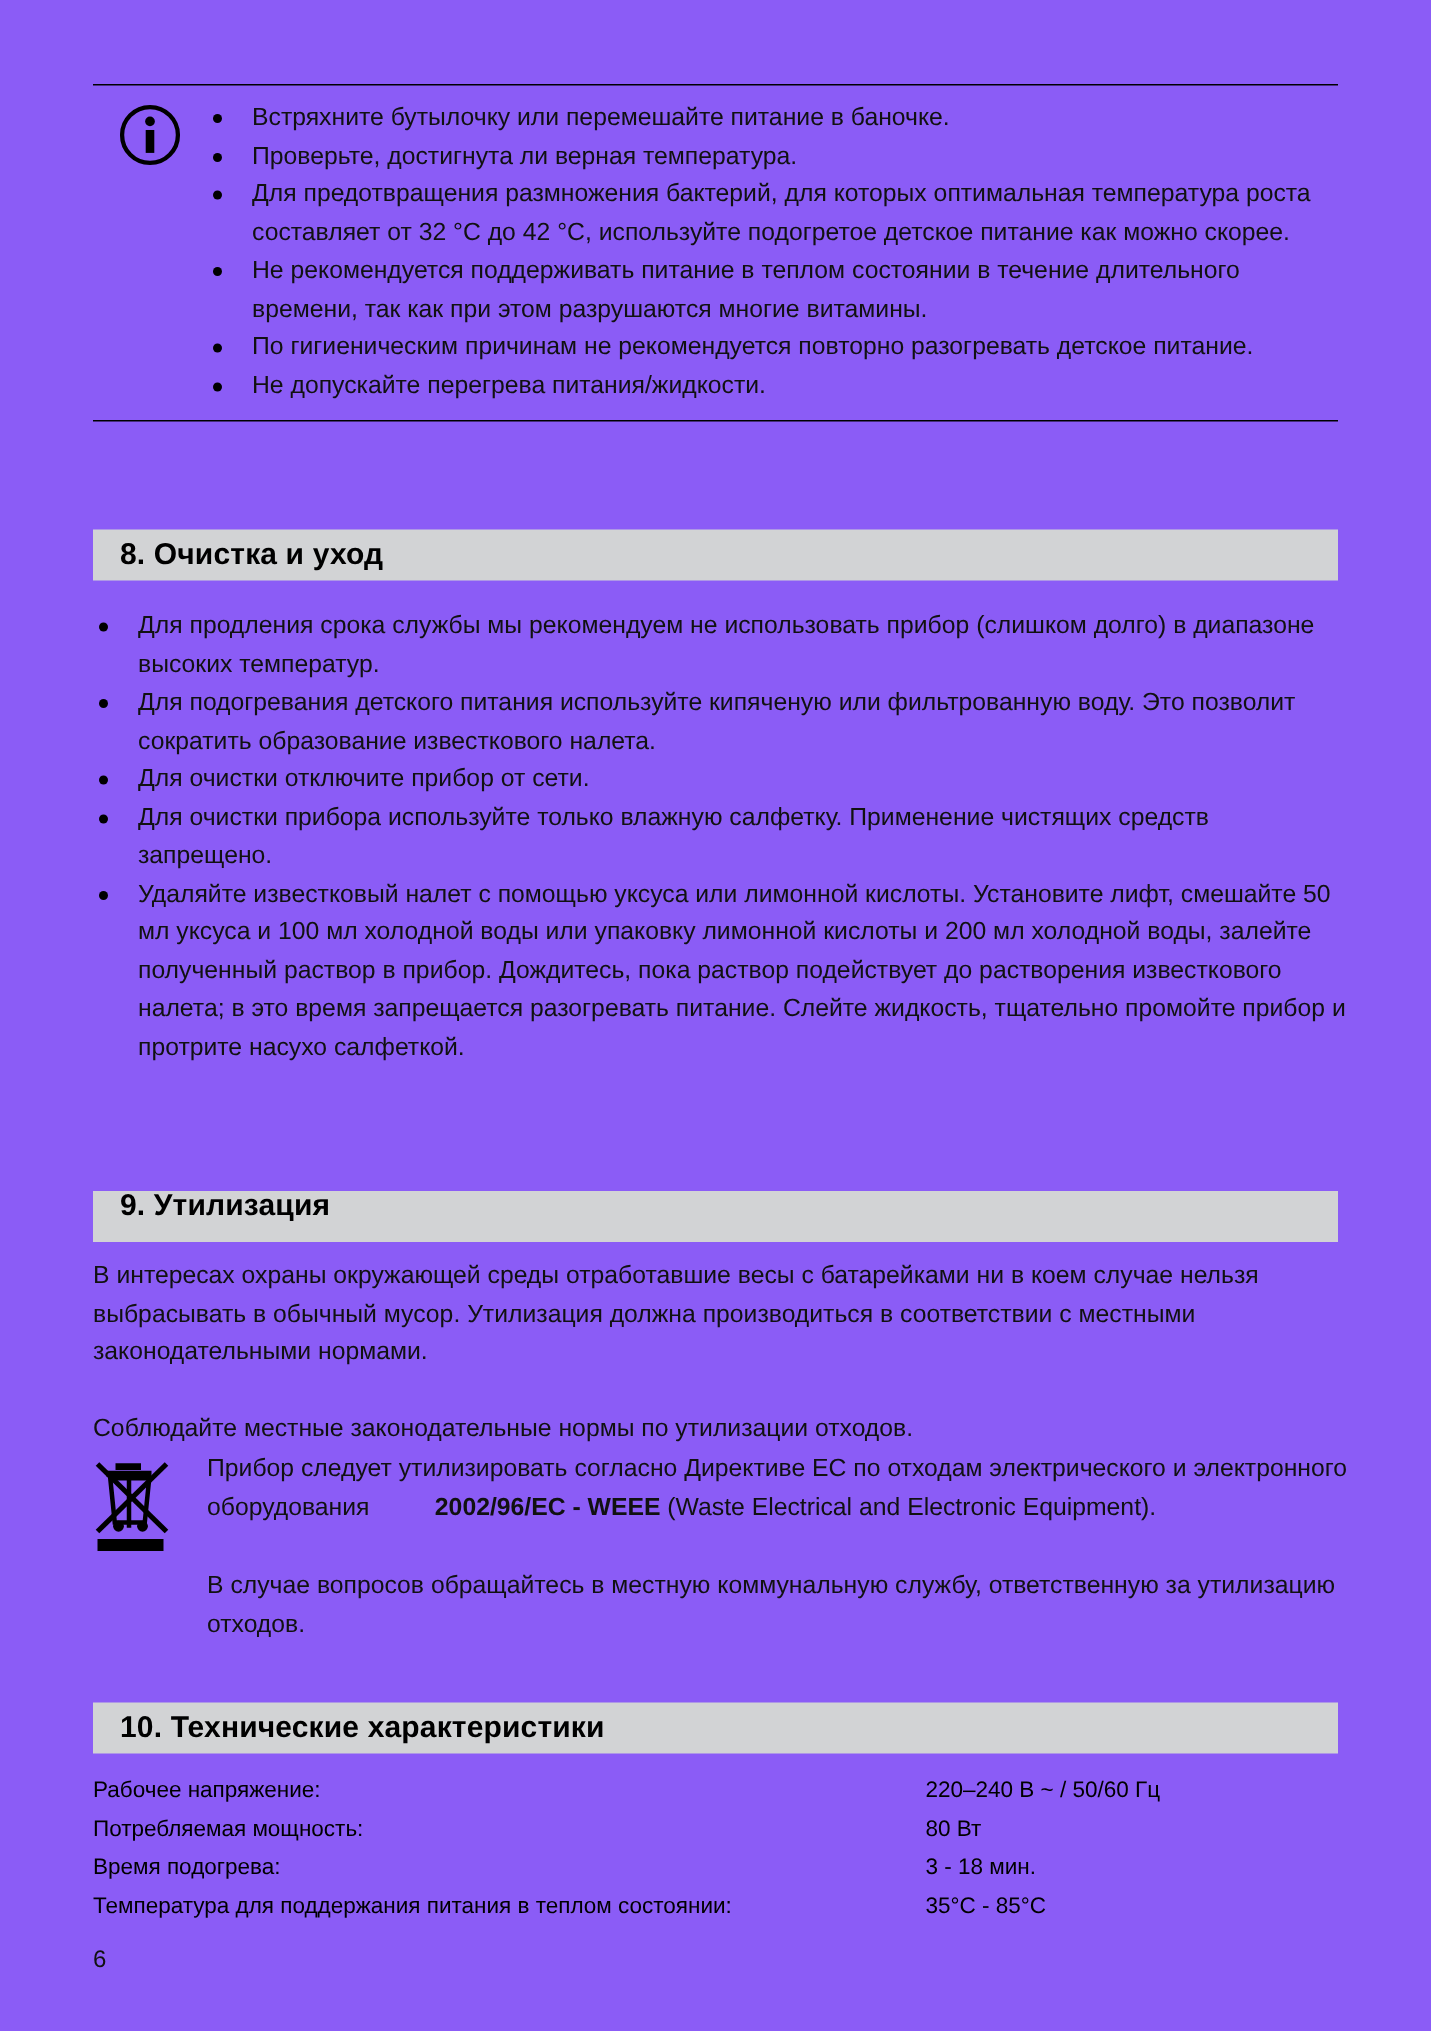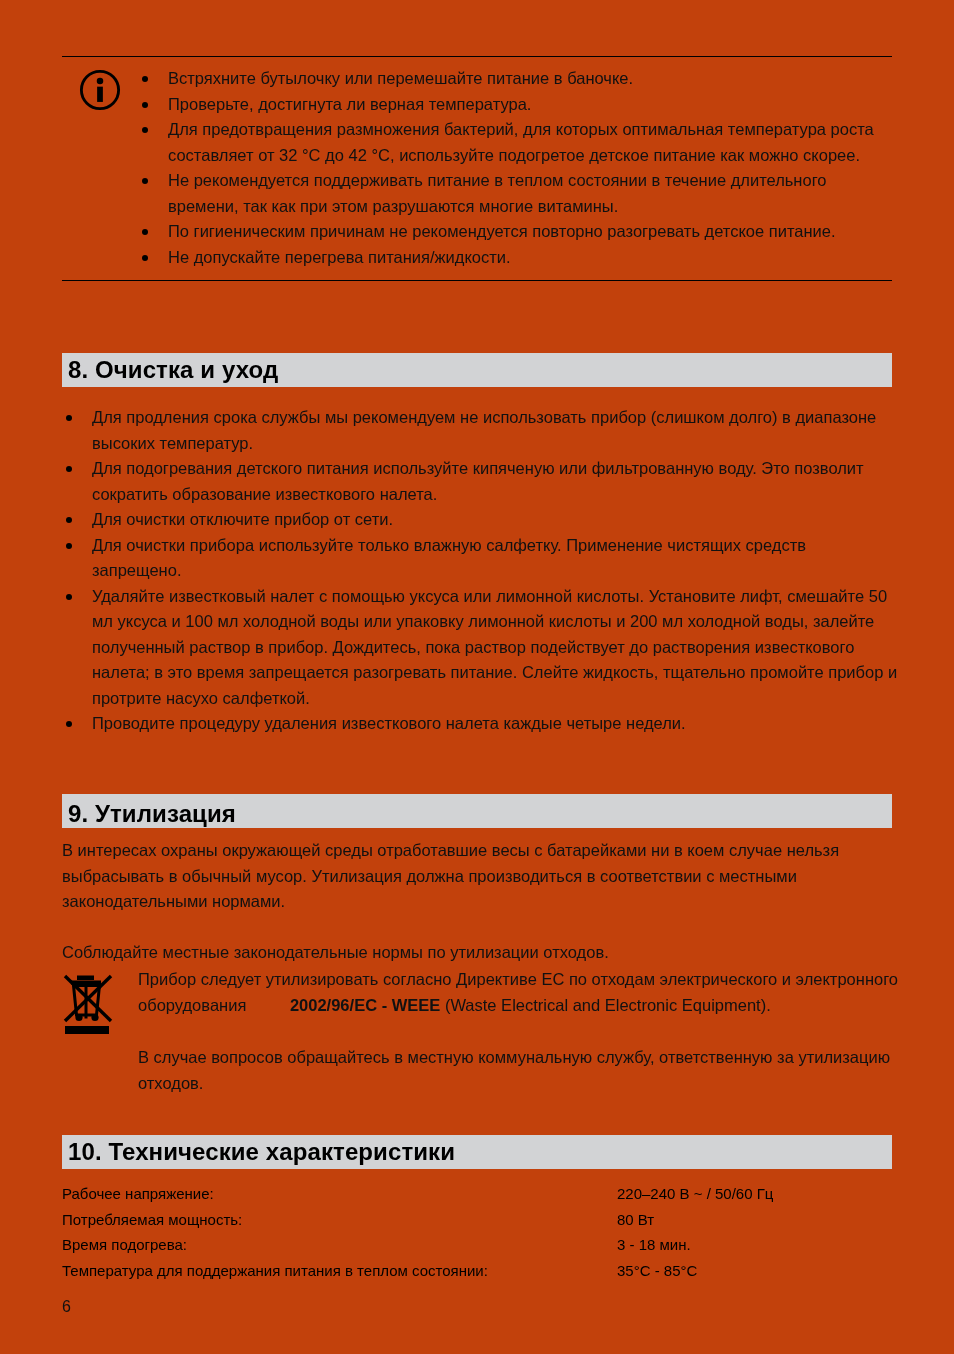--- a/index.html
+++ b/index.html
@@ -9,21 +9,21 @@
     background: #ffffff;
   }
   body {
     font-family: "Liberation Sans", sans-serif;
     color: #000000;
   }
   .page {
     position: relative;
     width: 954px;
     height: 1354px;
-    background: #c2410c;
+    background: #8b5cf6;
     box-sizing: border-box;
     overflow: hidden;
   }
 
   
   .txt {
     font-size: 16.5px;
     line-height: 25.5px;
     color: #111;
   }
@@ -86,23 +86,23 @@
   .sec-bar {
     position: absolute;
     left: 62px;
     width: 830px;
     height: 34px;
     background: #d2d3d5;
     display: flex;
     align-items: center;
   }
   .sec-bar h2 {
-    margin: 0;
+    margin: 12px;
     padding: 0 0 0 6px;
-    font-size: 24px;
+    font-size: 20px;
     font-weight: bold;
     letter-spacing: 0.1px;
     color: #000;
   }
 
   
   .block {
     position: absolute;
     left: 62px;
     width: 838px;
@@ -197,21 +197,20 @@
     <h2>8. Очистка и уход</h2>
   </div>
 
   <div class="block" style="top:405px;">
     <ul class="bullets txt">
       <li>Для продления срока службы мы рекомендуем не использовать прибор (слишком долго) в диапазоне высоких температур.</li>
       <li>Для подогревания детского питания используйте кипяченую или фильтрованную воду. Это позволит сократить образование известкового налета.</li>
       <li>Для очистки отключите прибор от сети.</li>
       <li>Для очистки прибора используйте только влажную салфетку. Применение чистящих средств запрещено.</li>
       <li>Удаляйте известковый налет с помощью уксуса или лимонной кислоты. Установите лифт, смешайте 50 мл уксуса и 100 мл холодной воды или упаковку лимонной кислоты и 200 мл холодной воды, залейте полученный раствор в прибор. Дождитесь, пока раствор подействует до растворения известкового налета; в это время запрещается разогревать питание. Слейте жидкость, тщательно промойте прибор и протрите насухо салфеткой.</li>
-      <li>Проводите процедуру удаления известкового налета каждые четыре недели.</li>
     </ul>
   </div>
 
   <div class="sec-bar" style="top:794px;align-items:flex-end;">
     <h2>9. Утилизация</h2>
   </div>
 
   <div class="block" style="top:838px;">
     <p class="txt">В интересах охраны окружающей среды отработавшие весы с батарейками ни в коем случае нельзя выбрасывать в обычный мусор. Утилизация должна производиться в соответствии с местными законодательными нормами.</p>
     <div class="gap"></div>

